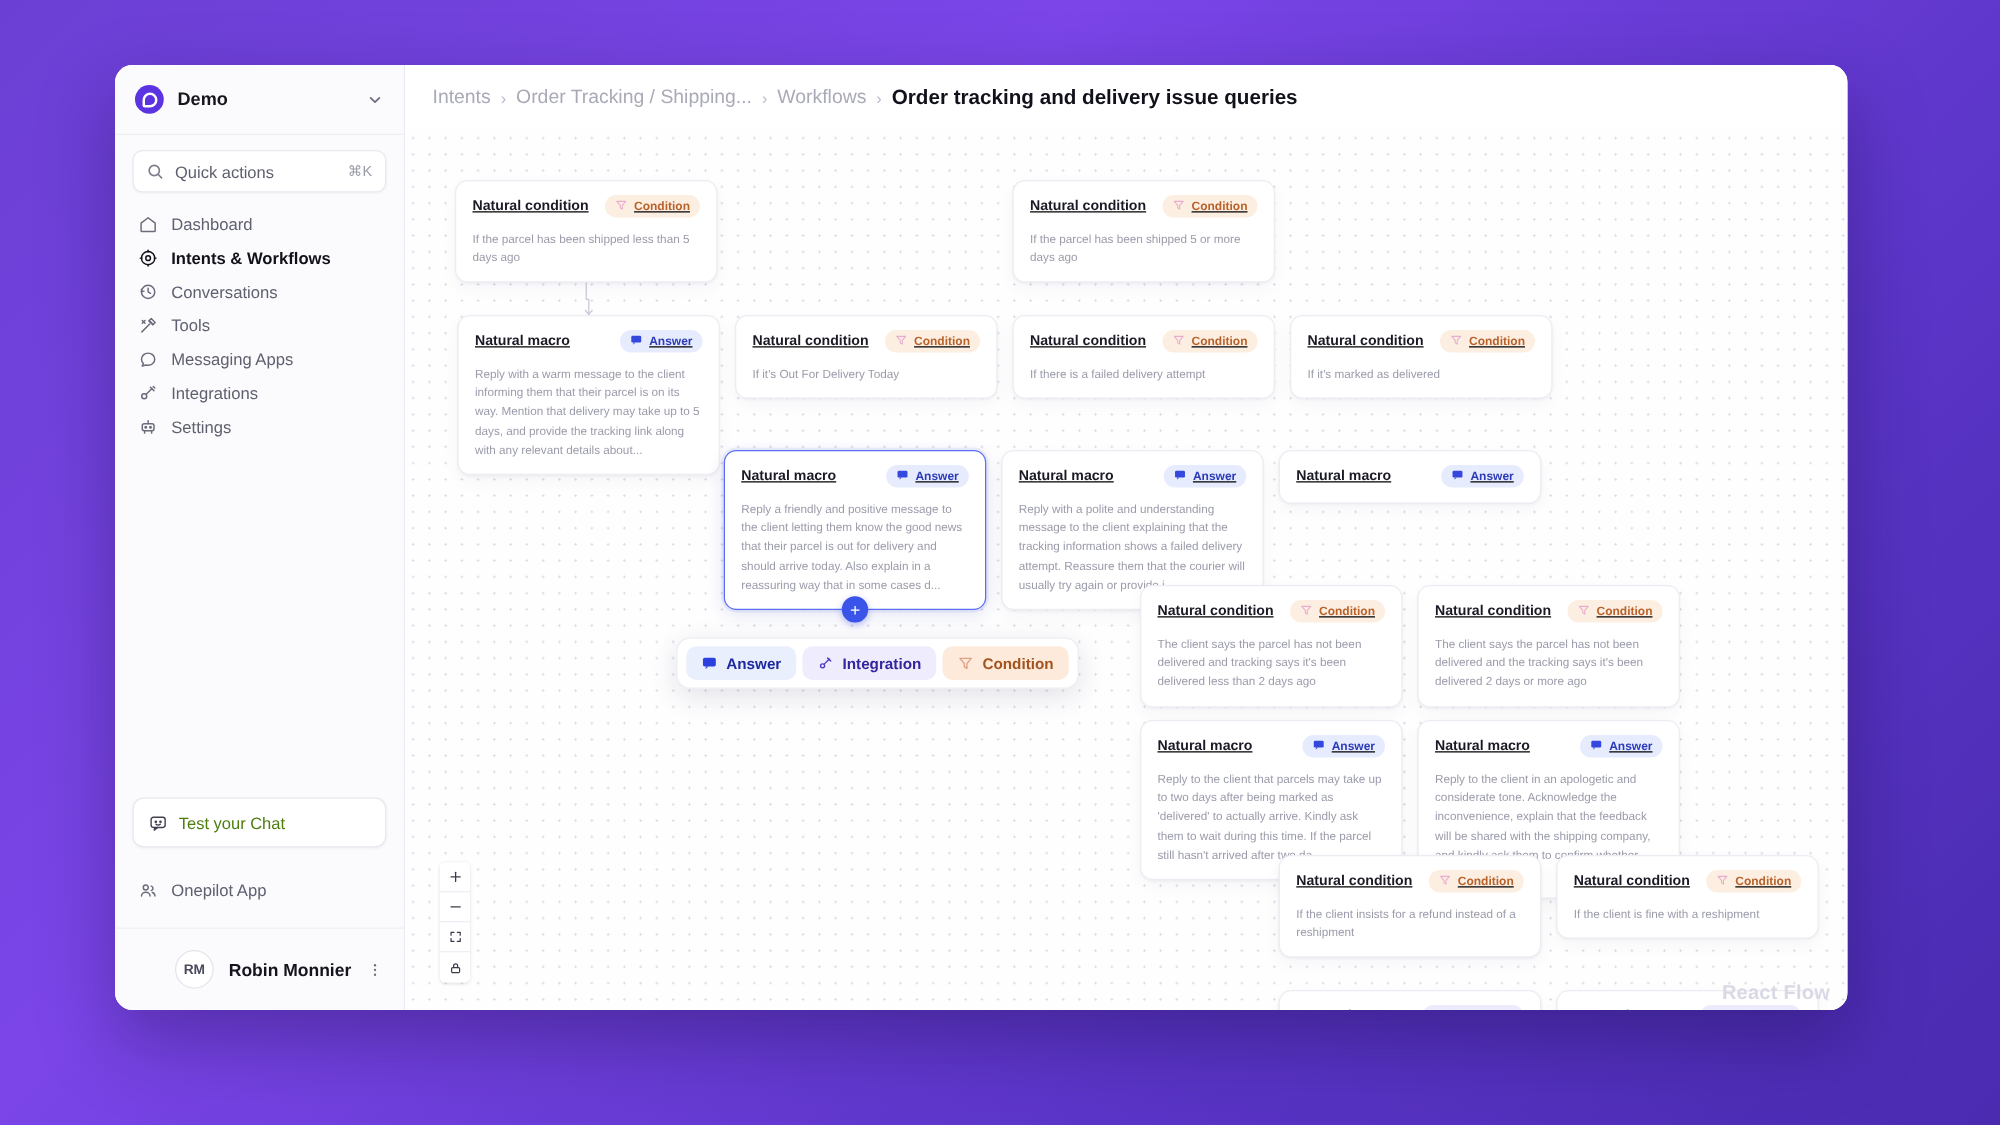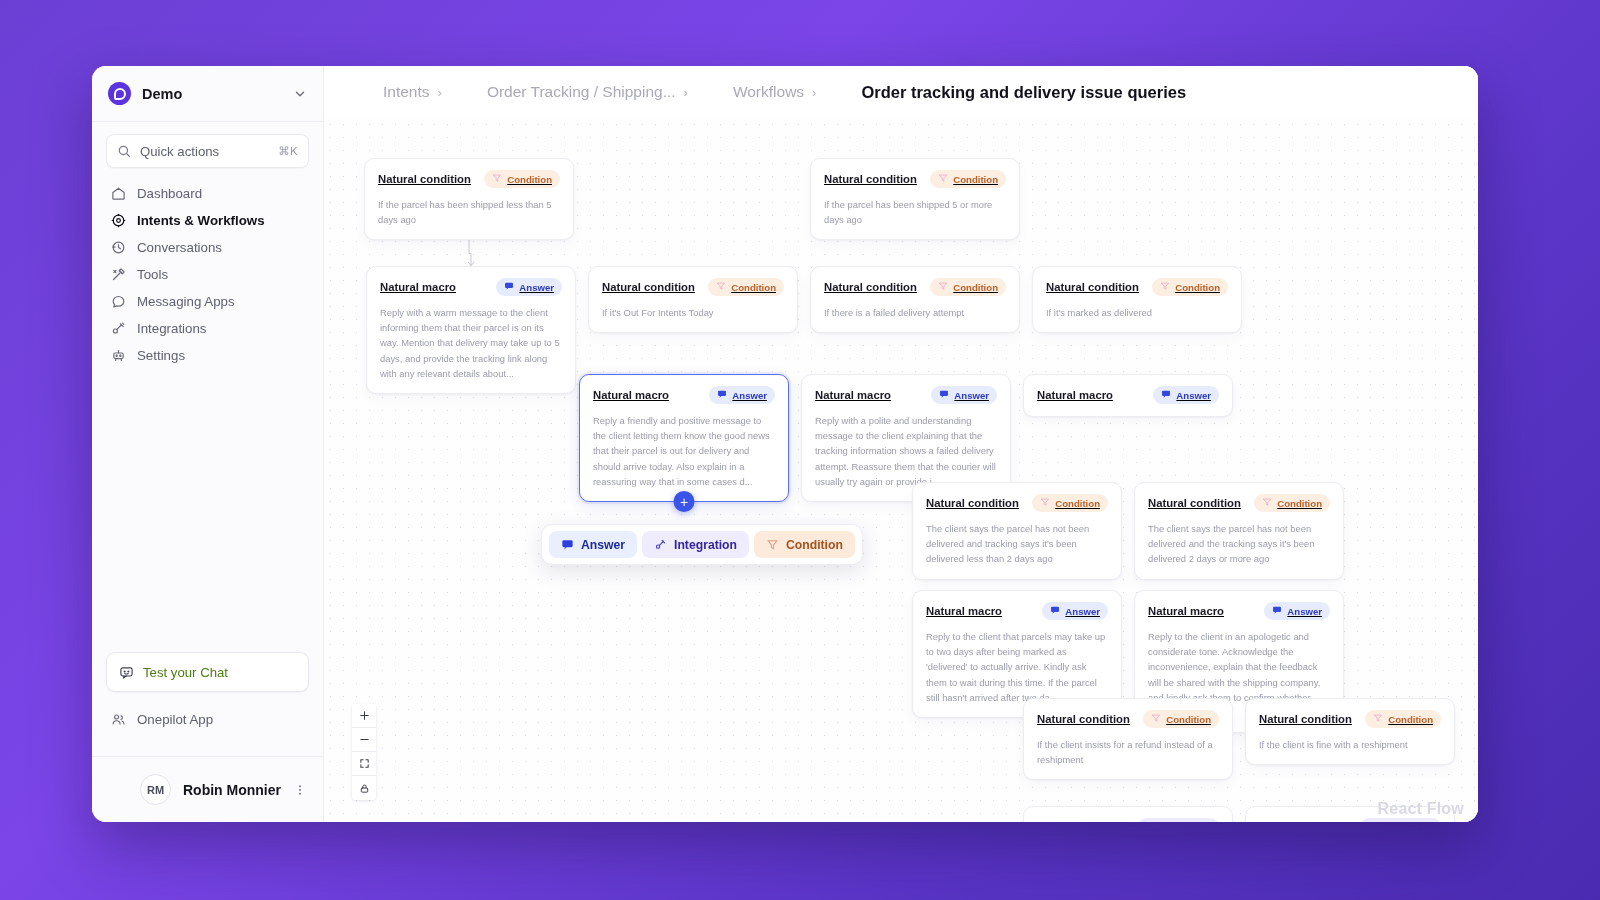--- a/index.html
+++ b/index.html
@@ -7,21 +7,21 @@
     width: 1600px; height: 900px;
     font-family: "Liberation Sans", sans-serif;
     overflow: hidden;
   }
   body {
     background: linear-gradient(135deg, #6b3fd4 0%, #7b45e8 35%, #5b35c8 70%, #4a2bb0 100%);
     position: relative;
   }
   .app-window {
     position: absolute;
-    left: 92px; top: 66px;
+    left: 92px; top: 52px;
     width: 1386px; height: 756px;
     background: #ffffff;
     border-radius: 14px;
     box-shadow: 0 24px 60px rgba(20, 8, 60, .35);
     display: flex;
     overflow: hidden;
   }
 
   
   .sidebar {
@@ -94,21 +94,21 @@
     border-radius: 9px;
     background: #fff;
     display: flex; align-items: center; gap: 9px;
     padding: 0 12px;
     box-shadow: 0 1px 2px rgba(16,16,40,.04);
   }
   .test-chat .t-ico { width: 15px; height: 15px; color: #3f4050; flex:0 0 15px;}
   .test-chat .t-label { font-size: 13.2px; color: #4d7c0f; font-weight: 500;}
 
   .onepilot {
-    display: flex; align-items: flex-start; gap: 11px;
+    display: flex; align-items: center; gap: 11px;
     margin: 20px 19px 0 19px;
     height: 28px;
     color: #5f6070; font-size: 13.3px;
   }
   .onepilot .o-ico { width: 15px; height: 15px; color: #6b6c7b; flex:0 0 15px;}
 
   .user-row {
     margin-top: 16px;
     border-top: 1px solid #eeeff4;
     height: 66px;
@@ -139,21 +139,21 @@
   .crumbs {
     height: 52px;
     display: flex; align-items: center;
     gap: 8px;
     padding: 0 22px;
     flex: 0 0 52px;
     position: relative;
     z-index: 5;
     background:#fff;
   }
-  .crumb { font-size: 15.5px; color: #a9aab7; white-space: nowrap; margin-left: 37px; }
+  .crumb { font-size: 15.5px; color: #a9aab7; white-space: nowrap; }
   .crumb.current { color: #11111b; font-weight: 600; font-size: 16.5px;}
   .crumb-sep { font-size: 13px; color: #b9bac6; }
 
   .canvas {
     flex: 1;
     position: relative;
     background-color: #fefeff;
     background-image: radial-gradient(#dcdce6 0.9px, transparent 0.9px);
     background-size: 13px 13px;
     overflow: hidden;
@@ -502,21 +502,21 @@
           <div class="node" style="left: 264px; top: 148px; width: 210px;">
             <div class="node-head">
               <span class="node-title">Natural condition</span>
               <span class="badge condition">
                 <span><svg viewBox="0 0 24 24" fill="none" stroke="currentColor" stroke-width="2" stroke-linecap="round" stroke-linejoin="round">
                     <path d="M3.5 5h17l-6.6 7.6V20l-3.8-2.4v-5z"></path>
                   </svg></span>
                 <span>Condition</span>
               </span>
             </div>
-            <div class="node-body">If it's Out For Intents Today</div>
+            <div class="node-body">If it's Out For Delivery Today</div>
           </div>
           <div class="node" style="left: 486px; top: 148px; width: 210px;">
             <div class="node-head">
               <span class="node-title">Natural condition</span>
               <span class="badge condition">
                 <span><svg viewBox="0 0 24 24" fill="none" stroke="currentColor" stroke-width="2" stroke-linecap="round" stroke-linejoin="round">
                     <path d="M3.5 5h17l-6.6 7.6V20l-3.8-2.4v-5z"></path>
                   </svg></span>
                 <span>Condition</span>
               </span>

